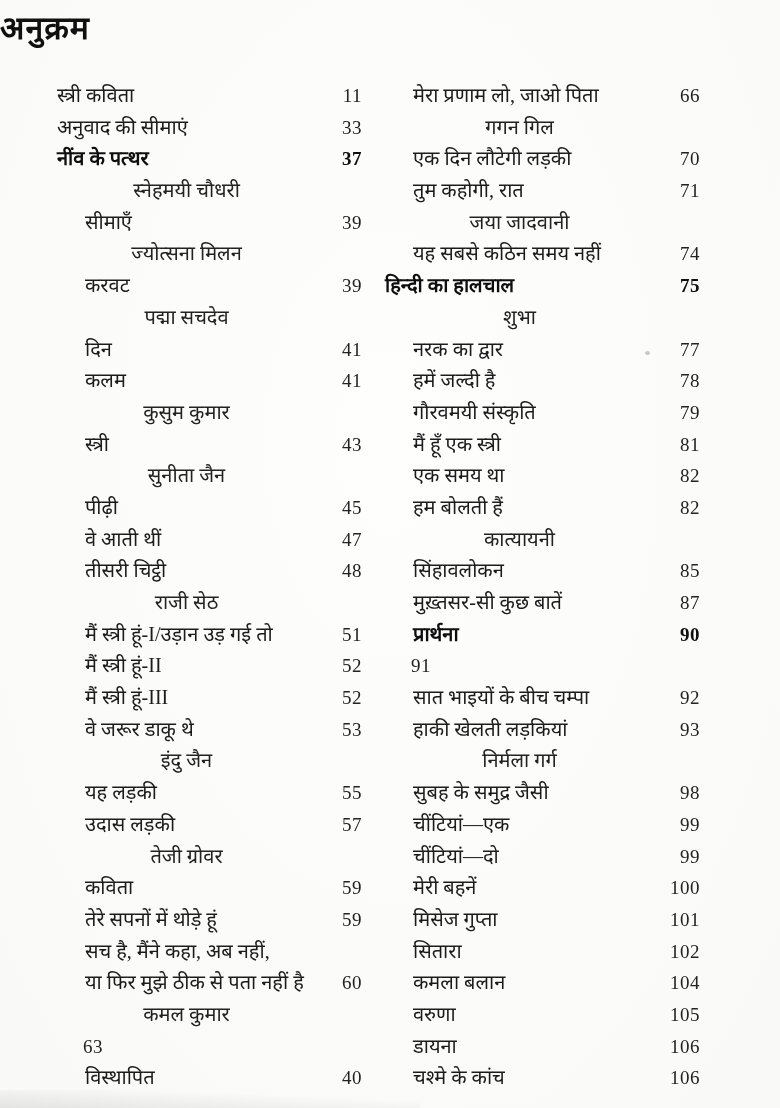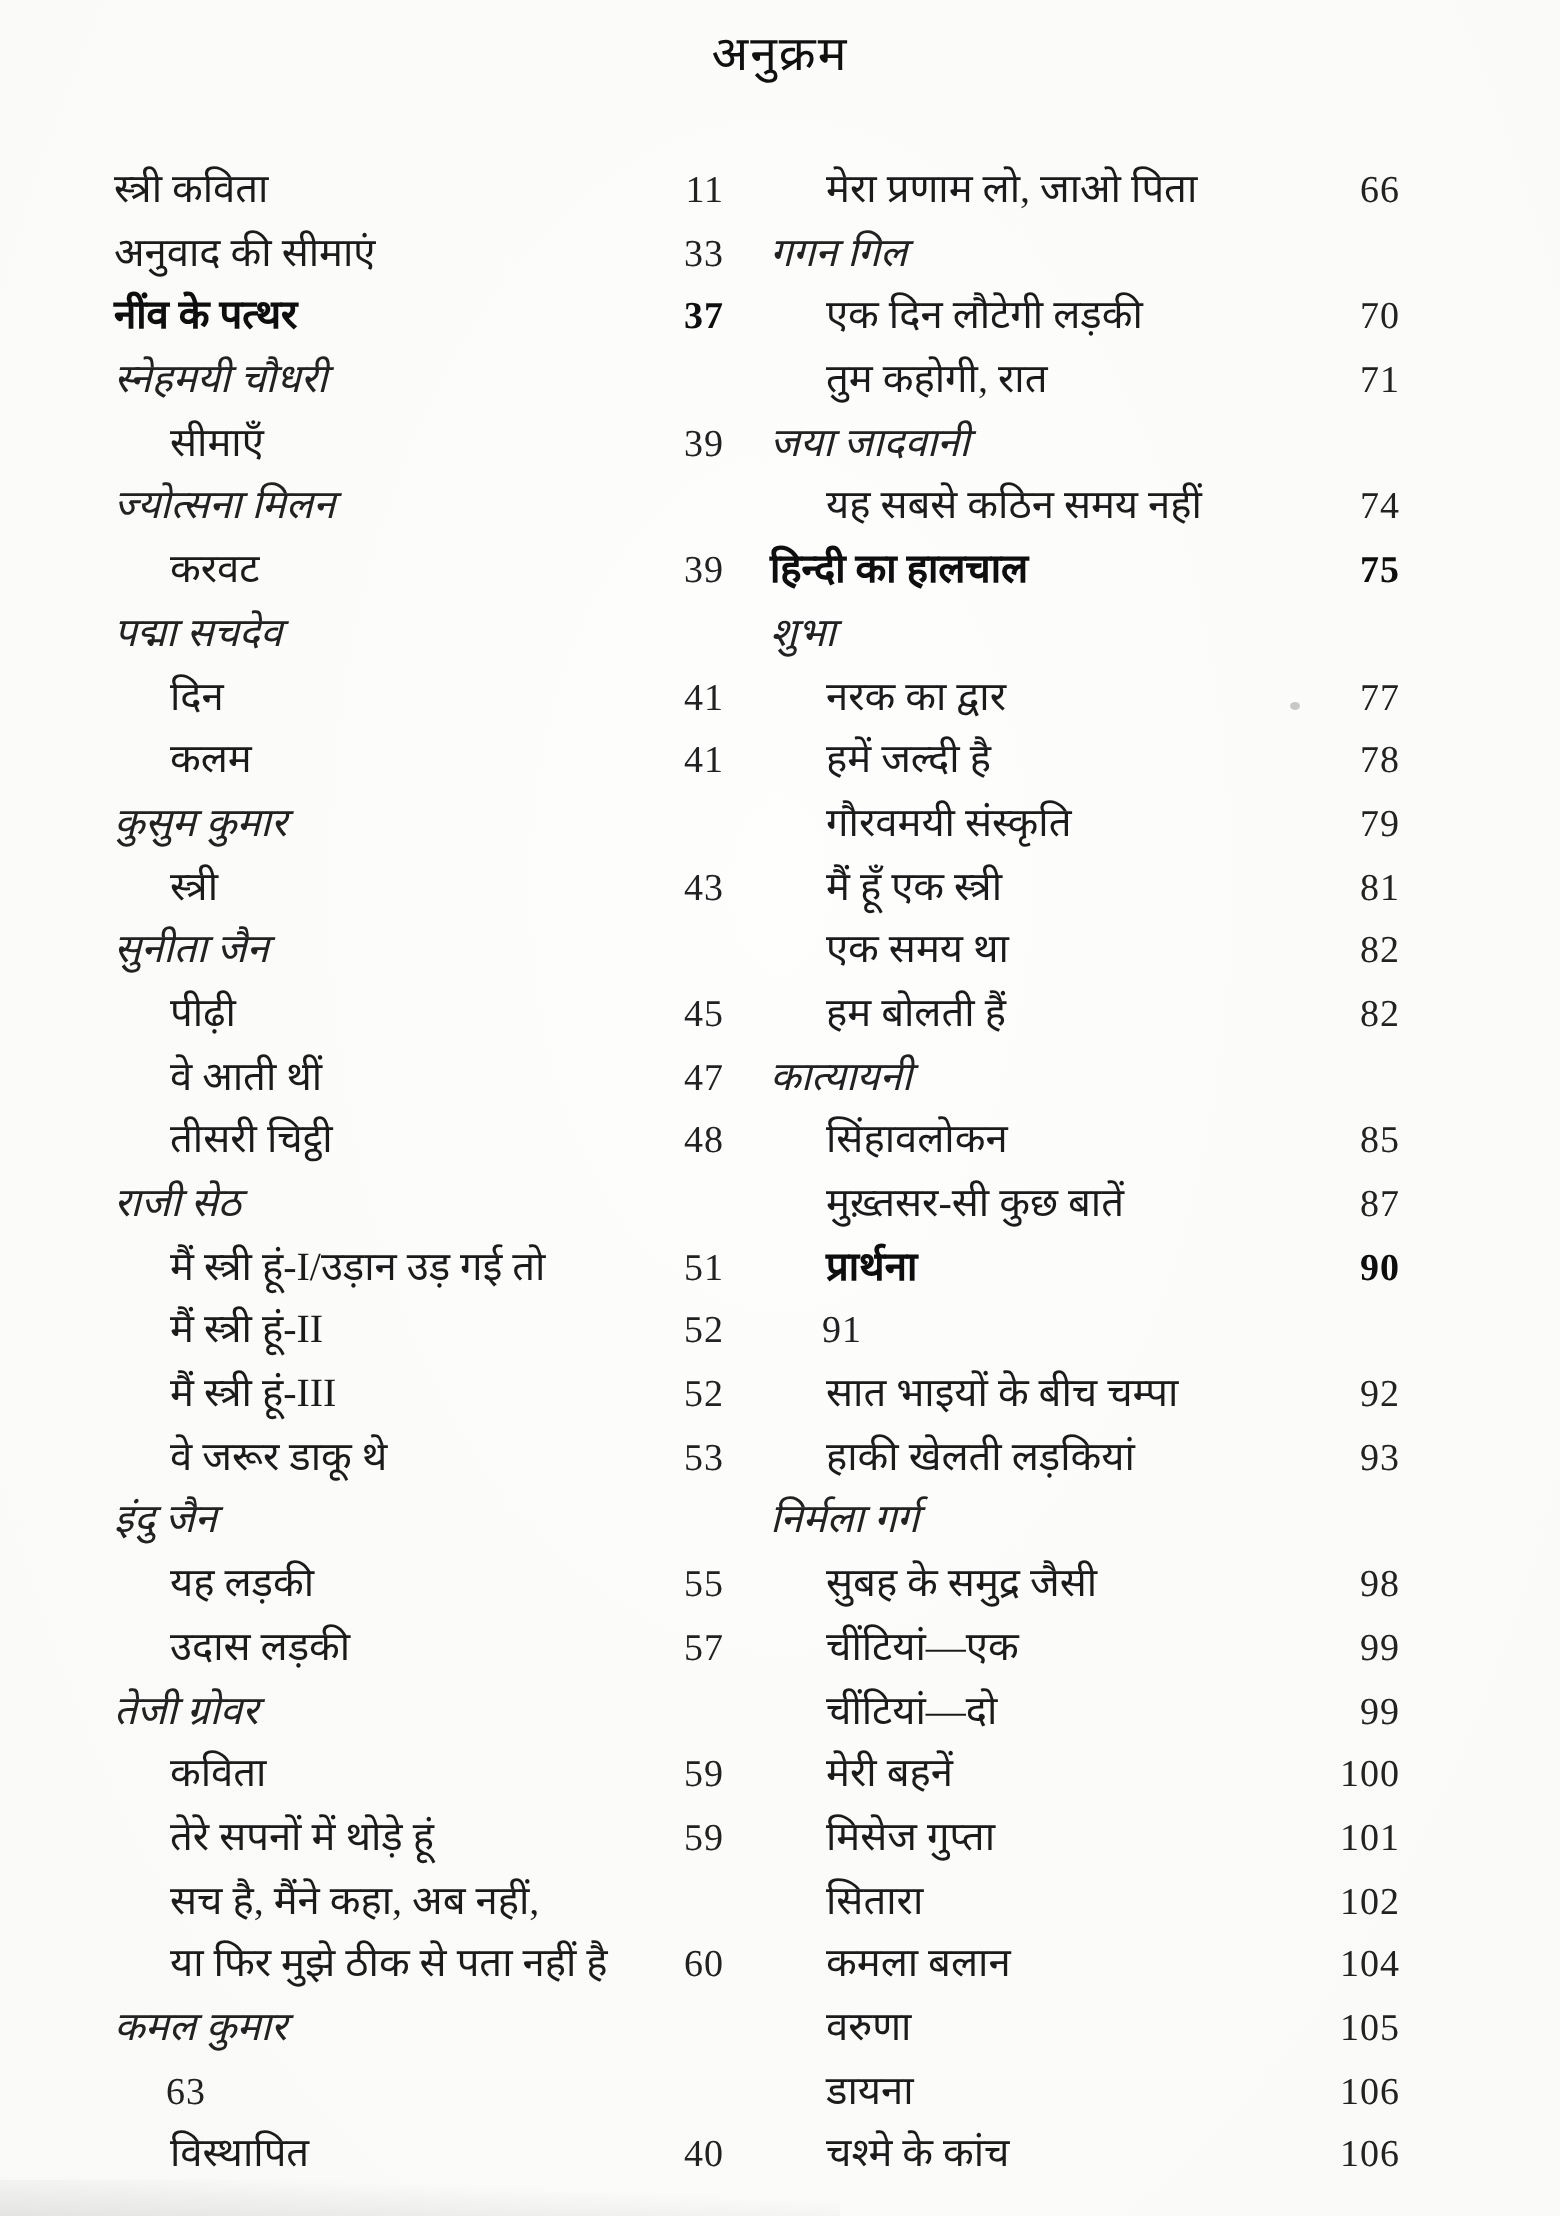--- a/index.html
+++ b/index.html
@@ -20,24 +20,24 @@
     inset: 0;
     background:
       radial-gradient(ellipse at 50% 40%, rgba(255,255,255,0.6), rgba(244,244,242,0.35) 95%),
       #fcfcfb;
   }
   .title {
     position: absolute;
     top: 6px;
     left: 0;
     width: 100%;
-    text-align: center;
-    font-size: 24px;
+    text-align: left;
+    font-size: 32px;
     line-height: 44px;
-    font-weight: 400;
+    font-weight: 700;
     letter-spacing: 1px;
     color: #101010;
     margin: 0;
   }
   .col {
     position: absolute;
     top: 80px;
   }
   .col-left  { left: 57px;  width: 305px; }
   .col-right { left: 385px; width: 315px; }
@@ -57,21 +57,21 @@
   .row .pagenum {
     flex: 0 0 auto;
     min-width: 46px;
     text-align: right;
     font-size: 19px;
     letter-spacing: 0.5px;
     color: #222;
   }
   .row.poem .label,
   .row.poem-bold .label { padding-left: 28px; }
-  .row.author { font-style: italic; color: #222; }
+  .row.author { color: #222; text-align: center; }
   .row.main-bold,
   .row.main-bold .pagenum,
   .row.poem-bold,
   .row.poem-bold .pagenum { font-weight: 700; color: #0e0e0e; }
   .speck {
     position: absolute;
     left: 645px;
     top: 351px;
     width: 5px;
     height: 4px;

